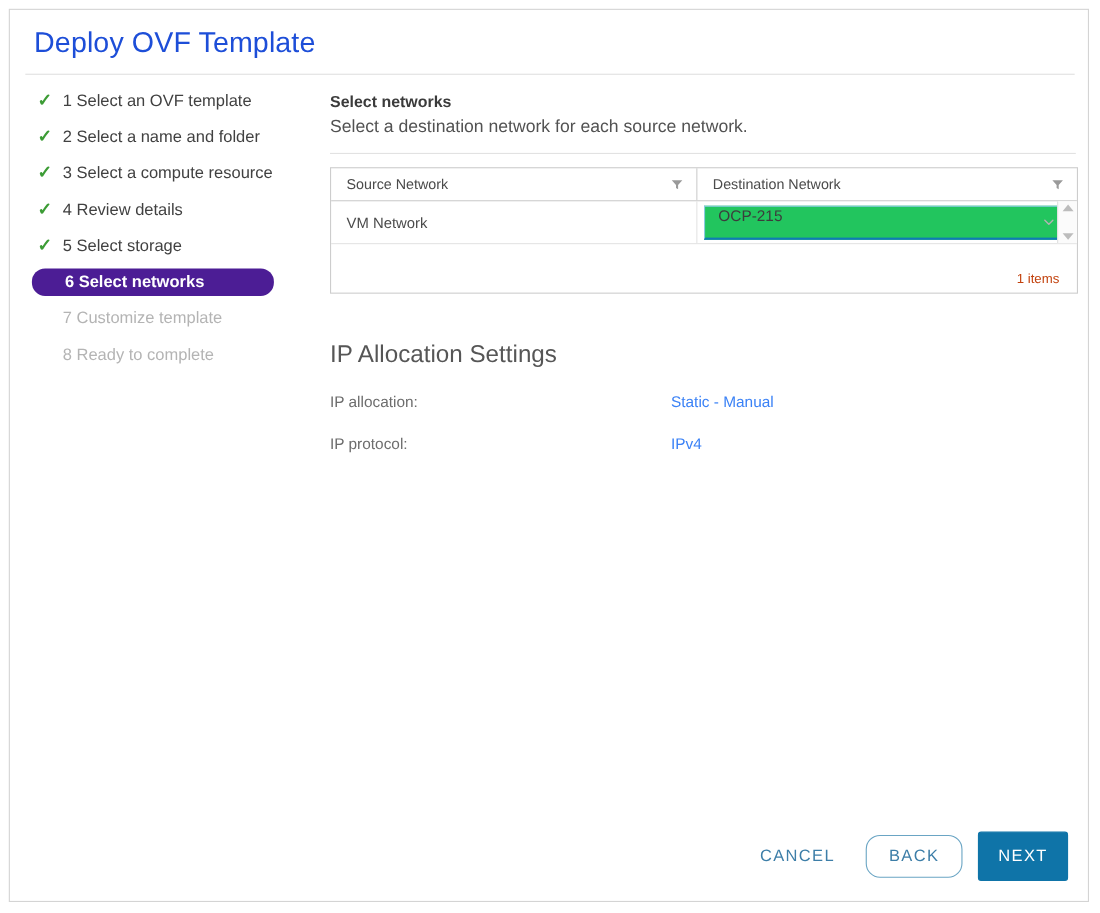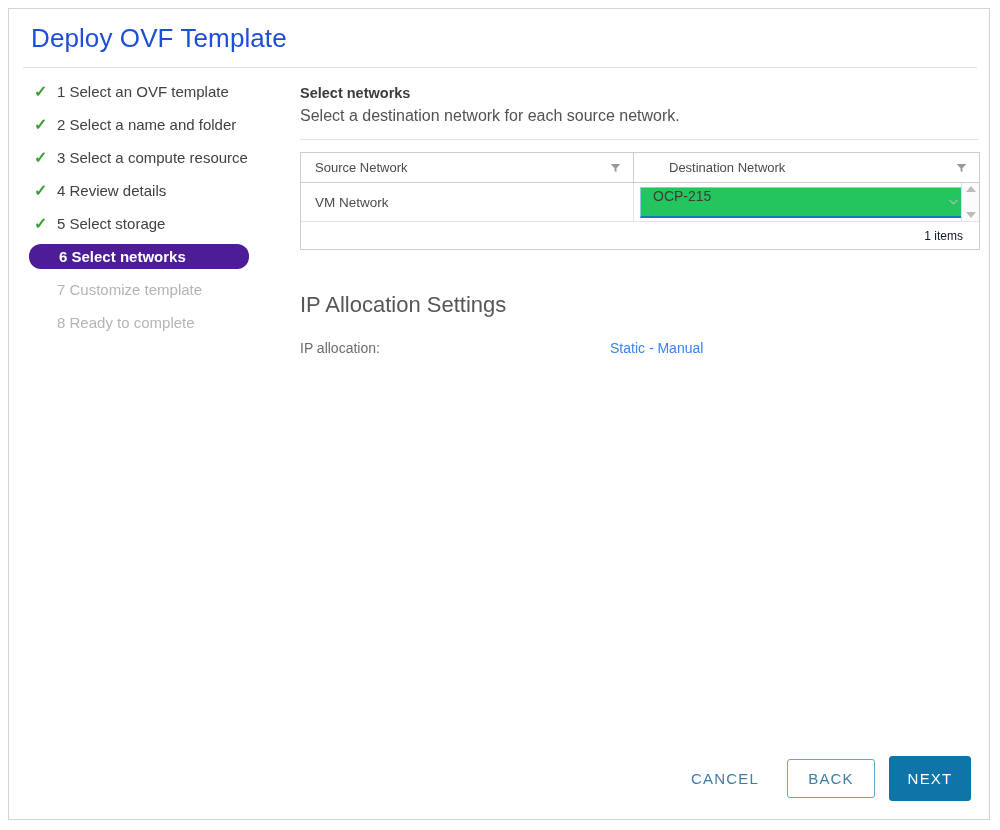--- a/index.html
+++ b/index.html
@@ -127,21 +127,20 @@
     margin-top: 12px;
     width: 680px;
     border: 1px solid #cdcdcd;
     box-sizing: border-box;
     background: #ffffff;
   }
   .grid-head {
     display: flex;
     height: 29px;
     border-bottom: 1px solid #cdcdcd;
-    gap: 21px;
   }
   .gh-cell {
     position: relative;
     display: flex;
     align-items: center;
     font-size: 13px;
     color: #4b4b4b;
     padding-left: 14px;
     box-sizing: border-box;
   }
@@ -232,21 +231,22 @@
   .tri.up { border-bottom: 6px solid #bcbcbc; }
   .tri.down { border-top: 6px solid #bcbcbc; }
 
   .grid-foot {
     height: 27px;
     display: flex;
     align-items: center;
     justify-content: flex-end;
     padding-right: 16px;
     font-size: 12px;
-    color: #0f172a;
+    color: #c2410c;
+    margin-top: 17px;
   }
 
   
   .ip-block { margin-top: 42px; }
   .ip-title {
     font-size: 22px;
     font-weight: 400;
     color: #565656;
     margin: 0 0 22px 0;
   }
@@ -278,21 +278,21 @@
     background: transparent;
     border: none;
     color: #3d7ea8;
     padding: 10px 14px;
     margin-right: 14px;
   }
   .btn-outline {
     background: #ffffff;
     border: 1px solid #6aa5c4;
     color: #3d7ea8;
-    border-radius: 3px;
+    border-radius: 13px;
     height: 39px;
     width: 88px;
     margin-right: 14px;
   }
   .btn-solid {
     background: #0f74a8;
     border: 1px solid #0f74a8;
     color: #ffffff;
     border-radius: 3px;
     height: 45px;
@@ -404,20 +404,24 @@
     </div>
 
     <div class="ip-block">
       <div class="ip-title">IP Allocation Settings</div>
 
       <div class="ip-row">
         <div class="ip-label">IP allocation:</div>
         <div class="ip-value">Static - Manual</div>
       </div>
 
+      <div class="ip-row">
+        <div class="ip-label">IP protocol:</div>
+        <div class="ip-value">IPv4</div>
+      </div>
     </div>
 
   </div>
 
   <div class="footer">
     <button class="btn btn-flat">CANCEL</button>
     <button class="btn btn-outline">BACK</button>
     <button class="btn btn-solid">NEXT</button>
   </div>
 

